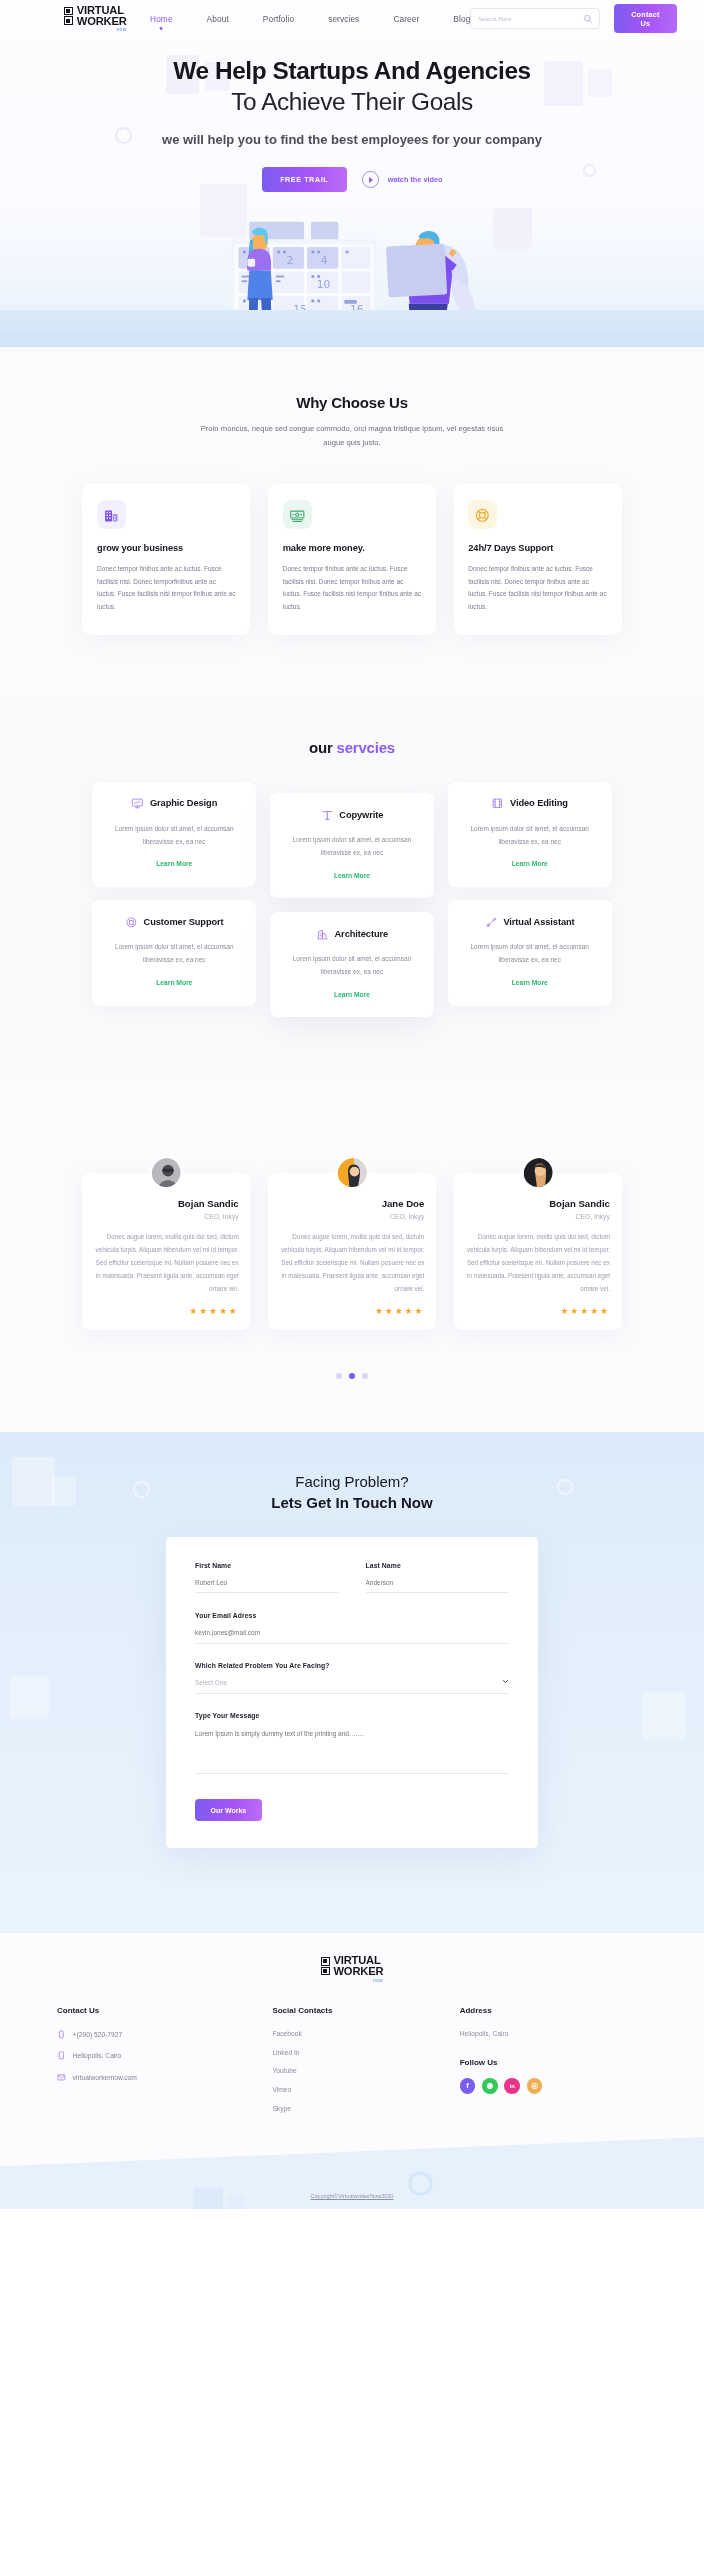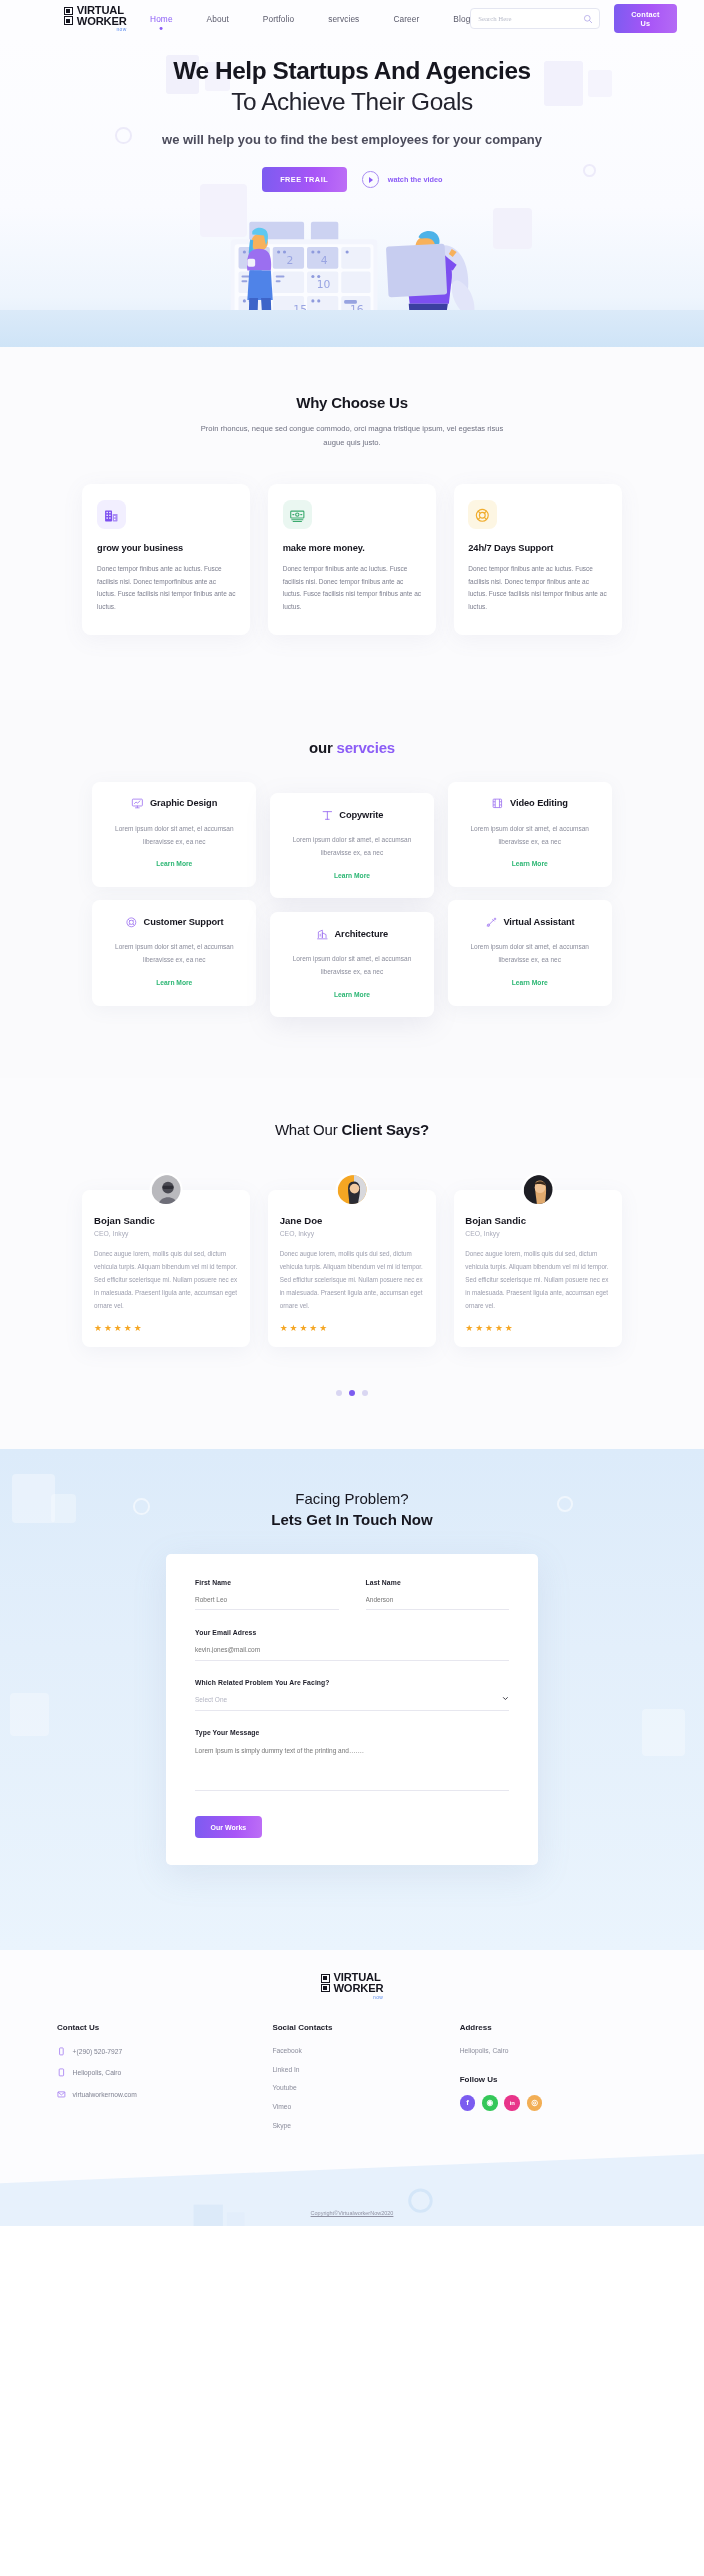--- a/index.html
+++ b/index.html
@@ -190,21 +190,21 @@
   .svc-more {
     font-size: 6.7px; font-weight: 700; color: #2bb673; margin-top: 12.7px;
     display: inline-block; cursor: pointer;
   }
 
   
   .testi { background: #fbfbfd; padding: 43px 0 53px; }
   .t-grid { display: flex; justify-content: center; gap: 17.6px; margin-top: 35px; align-items: flex-start; }
   .t-card {
     width: 168px; background: #fff; border-radius: 7.8px;
-    padding: 25.4px 11.7px 13.7px; text-align: left; position: relative;
+    padding: 25.4px 11.7px 13.7px; text-align: right; position: relative;
     margin-top: 16.6px;
     box-shadow: 0 4.9px 19.6px rgba(120,125,160,.08);
   }
   .t-avatar {
     position: absolute; left: 50%; transform: translateX(-50%); top: -16.6px;
     width: 33px; height: 33px; border-radius: 50%; overflow: hidden;
     border: 2px solid #fff;
   }
   .t-name { font-size: 9.6px; font-weight: 700; color: #16161f; }
   .t-role { font-size: 6.8px; color: #a9abba; margin-top: 3.9px; }
@@ -597,23 +597,20 @@
           </div>
           <div class="svc-body">Lorem ipsum dolor sit amet, el accumsan liberavisse ex, ea nec</div>
           <span class="svc-more">Learn More</span>
         </div>
       </div>
 
     </div>
   </div>
 
   <div class="section testi">
-    <div class="sec-title">
-      <span class="reg">What Our </span><span>Client Says?</span>
-    </div>
 
     <div class="t-grid">
 
       <div class="t-card">
         <div class="t-avatar">
           <svg width="33" height="33" viewBox="0 0 34 34">
             <circle cx="17" cy="17" r="17" fill="#b9b9bd"></circle>
             <circle cx="17" cy="13" r="6" fill="#4a4a52"></circle>
             <path d="M6 33c1.5-7 6-10 11-10s9.5 3 11 10z" fill="#6e6e78"></path>
             <rect x="11.5" y="11" width="11" height="3.4" rx="1.2" fill="#2e2e36"></rect>

